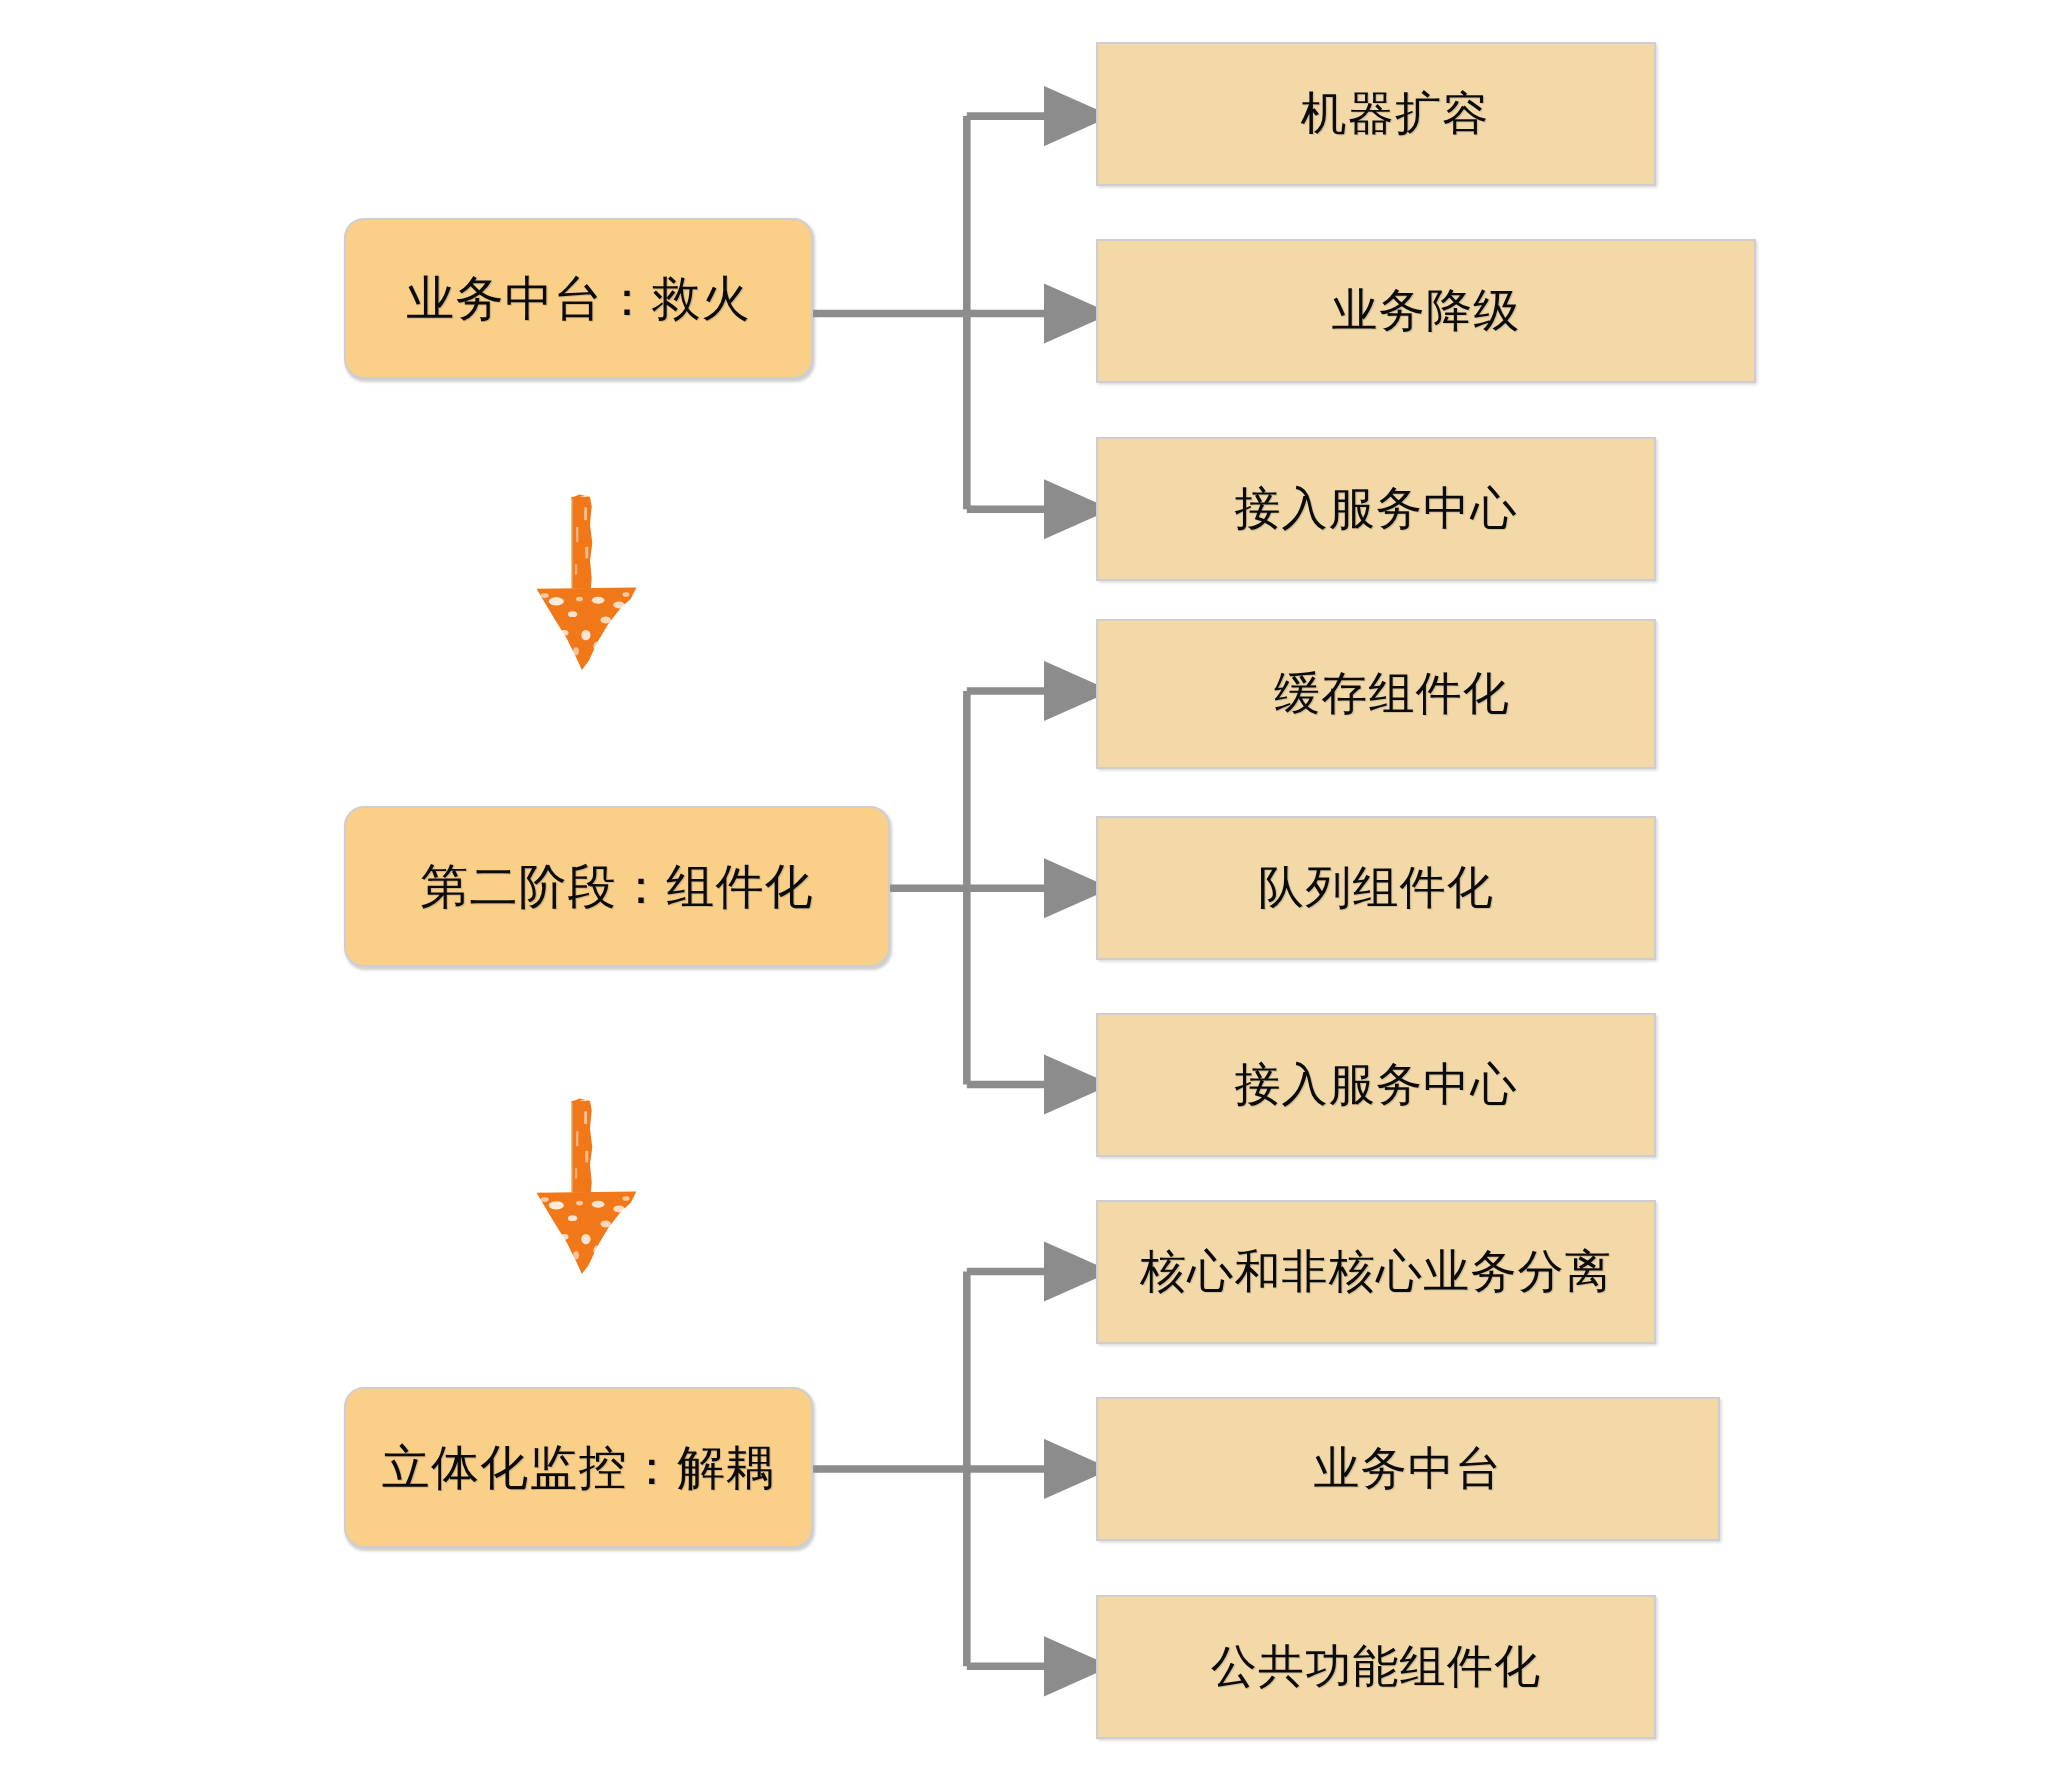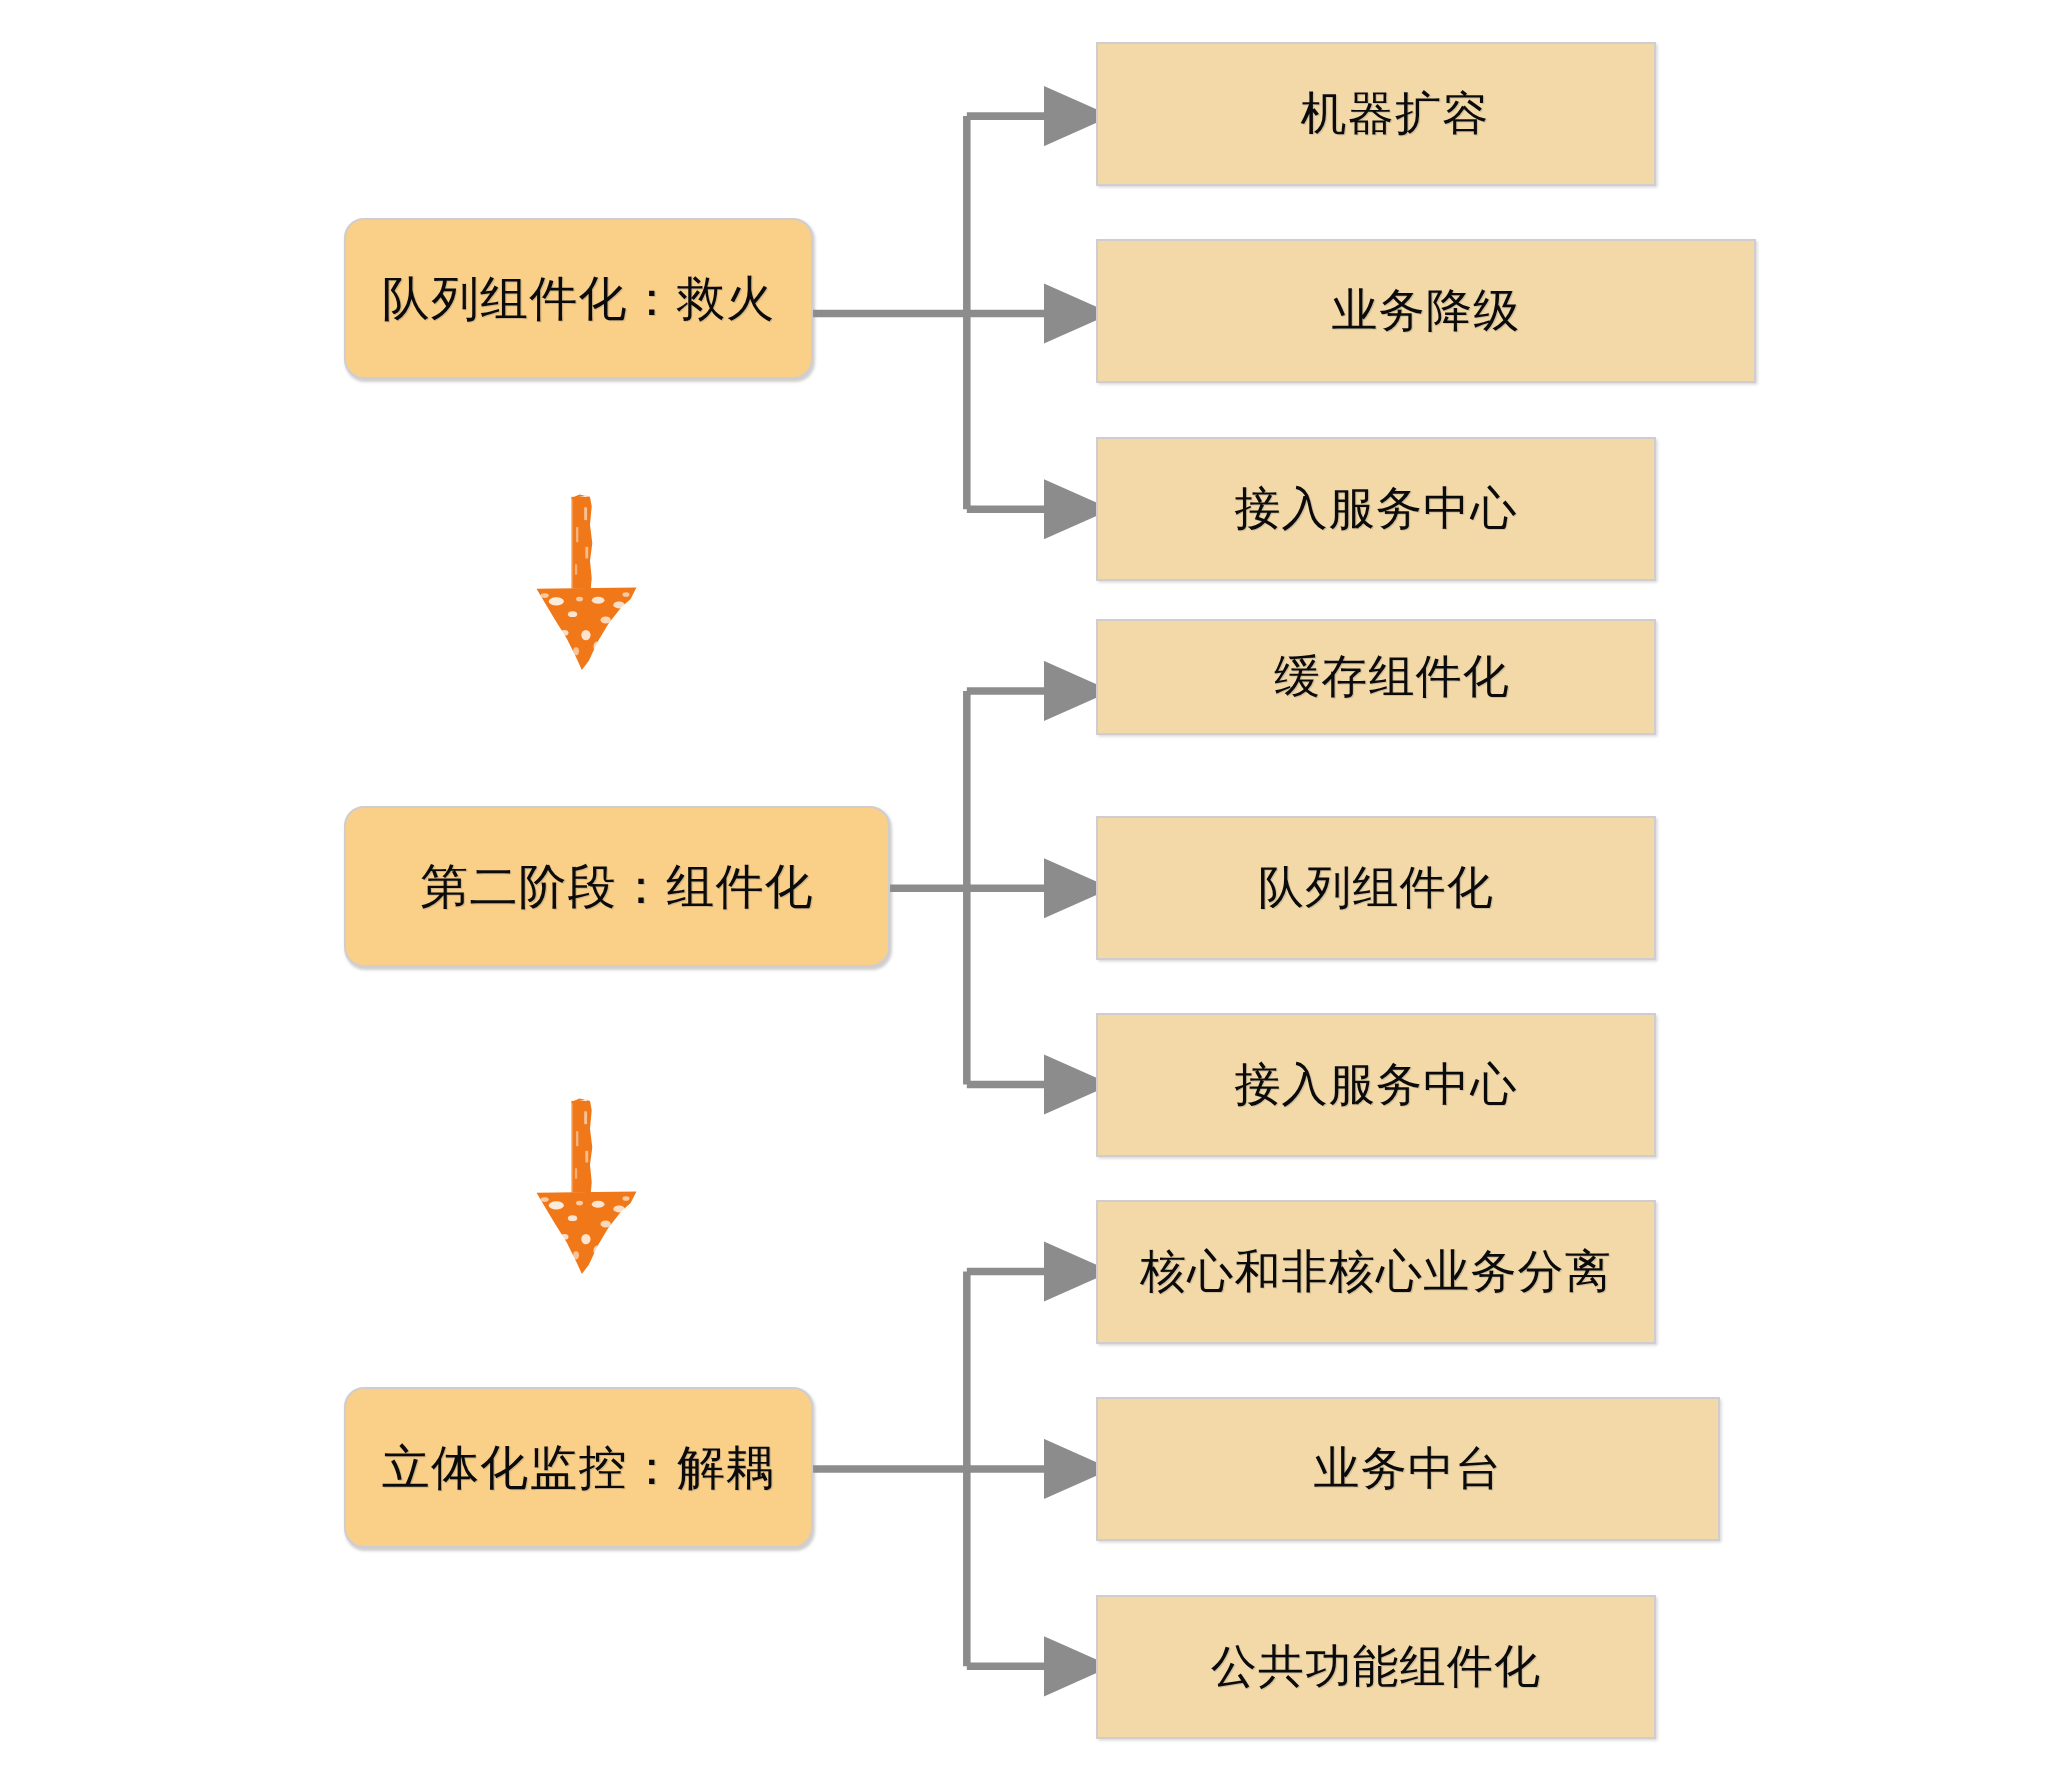--- a/index.html
+++ b/index.html
@@ -111,21 +111,21 @@
     <g>
       <path d="M1400,2530 L1665,2530" stroke="#8c8c8c" stroke-width="13" fill="none"></path>
       <path d="M1665,2190 L1665,2870" stroke="#8c8c8c" stroke-width="13" fill="none"></path>
       <path d="M1665,2190 L1800,2190" stroke="#8c8c8c" stroke-width="13" fill="none" marker-end="url(#arrowhead)"></path>
       <path d="M1665,2530 L1800,2530" stroke="#8c8c8c" stroke-width="13" fill="none" marker-end="url(#arrowhead)"></path>
       <path d="M1665,2870 L1800,2870" stroke="#8c8c8c" stroke-width="13" fill="none" marker-end="url(#arrowhead)"></path>
     </g>
   </svg>
 
   <div class="stage-box" style="left:344px; top:218px; width:469px; height:161px;">
-    <span class="stage-label">队列组件化：救火</span>
+    <span class="stage-label">业务中台：救火</span>
   </div>
 
   <div class="stage-box" style="left:344px; top:806px; width:546px; height:161px;">
     <span class="stage-label">第二阶段：组件化</span>
   </div>
 
   <div class="stage-box" style="left:344px; top:1387px; width:469px; height:161px;">
     <span class="stage-label">立体化监控：解耦</span>
   </div>
 
@@ -134,21 +134,21 @@
   </div>
 
   <div class="task-box" style="left:1096px; top:239px; width:660px; height:144px;">
     <span class="task-label">业务降级</span>
   </div>
 
   <div class="task-box" style="left:1096px; top:437px; width:560px; height:144px;">
     <span class="task-label">接入服务中心</span>
   </div>
 
-  <div class="task-box" style="left:1096px; top:619px; width:560px; height:116px;padding-left:32px;">
+  <div class="task-box" style="left:1096px; top:619px; width:560px; height:150px;padding-left:32px;">
     <span class="task-label">缓存组件化</span>
   </div>
 
   <div class="task-box" style="left:1096px; top:816px; width:560px; height:144px;">
     <span class="task-label">队列组件化</span>
   </div>
 
   <div class="task-box" style="left:1096px; top:1013px; width:560px; height:144px;">
     <span class="task-label">接入服务中心</span>
   </div>

